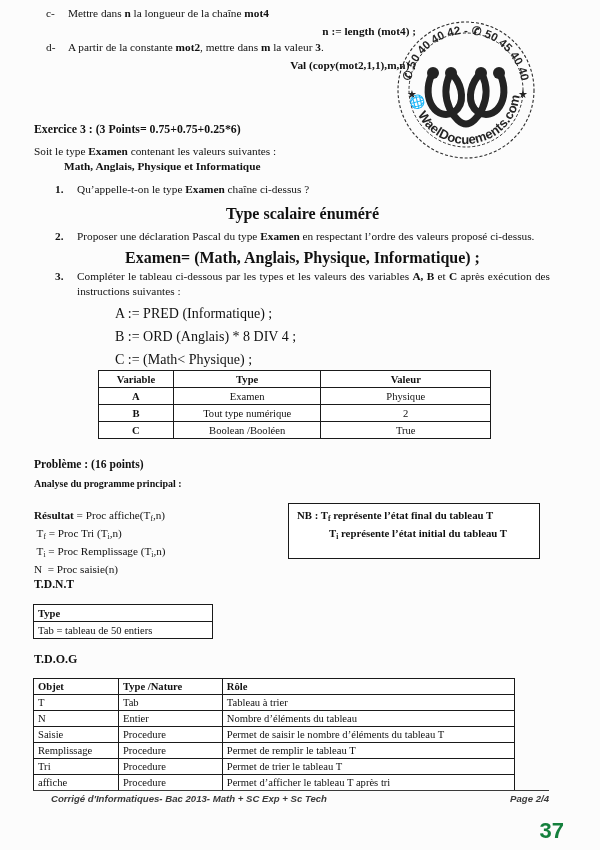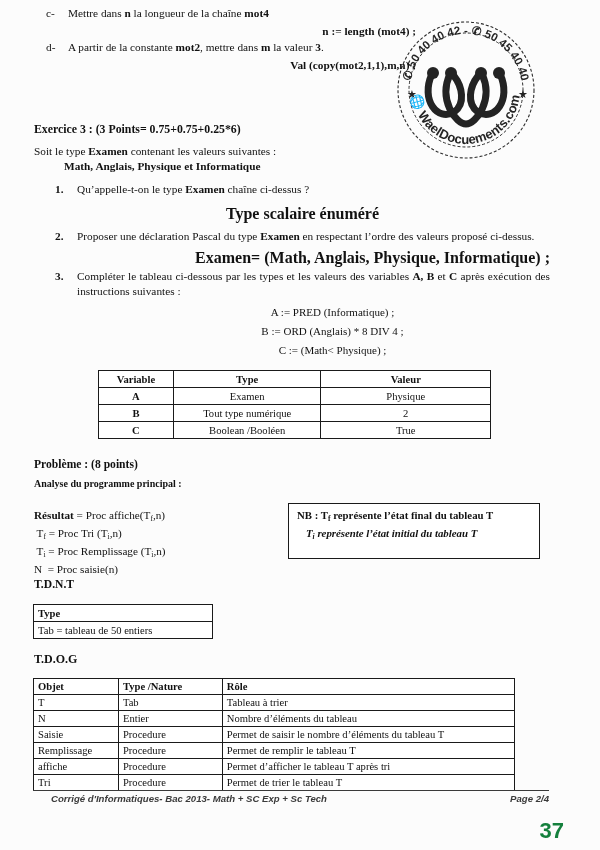--- a/index.html
+++ b/index.html
@@ -50,23 +50,23 @@
   
   #ex3-title { left: 34px; top: 122px; font-size: 11.8px; }
   #ex3-intro { left: 34px; top: 144px; width: 330px; font-size: 11.3px; line-height: 15px; }
   #ex3-intro .l2 { margin-left: 30px; }
 
   #ol3 { left: 55px; top: 182px; width: 495px; }
   .oli { display: flex; margin-bottom: 5px; font-size: 11.3px; line-height: 15px; }
   .onum { width: 22px; flex: none; font-weight: bold; }
   .obody { flex: 1; }
   .answer-c { text-align: center; font-weight: bold; margin: 8px 0 6px 0; }
-  .answer-r { text-align: right; font-weight: bold; margin: 4px 0 2px 0; }
-
-  .instr { margin: 7px 0 0 60px; font-size: 11px; text-align: center; }
+  .answer-r { text-align: center; font-weight: bold; margin: 4px 0 2px 0; }
+
+  .instr { margin: 7px 0 0 60px; font-size: 14px; }
 
   
   #t1 {
     position: absolute;
     left: 98px; top: 370px;
     width: 393px;
     border-collapse: collapse;
     font-size: 10.6px;
     background: #fff;
   }
@@ -96,21 +96,21 @@
     left: 288px; top: 503px;
     width: 252px; height: 56px;
     border: 1.5px solid #1a1a1a;
     background: #fff;
     font-size: 10.8px;
     line-height: 14px;
     padding: 4px 6px 0 8px;
     box-sizing: border-box;
     font-weight: bold;
   }
-  #nb-box .l2 { margin-left: 9px; font-style: italic; }
+  #nb-box .l2 { margin-left: 32px; }
 
   
   #tdnt-title { left: 34px; top: 578px; font-size: 11.6px; }
   #t2 {
     position: absolute;
     left: 33px; top: 604px;
     width: 180px;
     border-collapse: collapse;
     font-size: 10.6px;
     background: #fff;
@@ -281,21 +281,21 @@
         <td class="nb">2</td>
       </tr>
       <tr>
         <td class="v">C</td>
         <td class="nb">Boolean /Booléen</td>
         <td class="nb">True</td>
       </tr>
     </tbody>
   </table>
 
-  <div class="blk b" id="prob">Problème : (8 points)</div>
+  <div class="blk b" id="prob">Problème : (16 points)</div>
   <div class="blk b" id="analyse">Analyse du programme principal :</div>
 
   <div class="blk" id="algo">
     <div class="ln"><span class="b">Résultat</span><span> = Proc affiche(T</span><sub>f</sub><span>,n)</span></div>
     <div class="ln"> <span>T</span><sub>f</sub><span> = Proc Tri (T</span><sub>i</sub><span>,n)</span></div>
     <div class="ln"> <span>T</span><sub>i</sub><span> = Proc Remplissage (T</span><sub>i</sub><span>,n)</span></div>
     <div class="ln">N  = Proc saisie(n)</div>
   </div>
 
   <div id="nb-box">
@@ -344,28 +344,28 @@
         <td>Saisie</td>
         <td>Procedure</td>
         <td>Permet de saisir le nombre d’éléments du tableau T</td>
       </tr>
       <tr>
         <td>Remplissage</td>
         <td>Procedure</td>
         <td>Permet de remplir le tableau T</td>
       </tr>
       <tr>
+        <td>Tri</td>
+        <td>Procedure</td>
+        <td>Permet de trier le tableau T</td>
+      </tr>
+      <tr>
         <td>affiche</td>
         <td>Procedure</td>
         <td>Permet d’afficher le tableau T après tri</td>
-      </tr>
-      <tr>
-        <td>Tri</td>
-        <td>Procedure</td>
-        <td>Permet de trier le tableau T</td>
       </tr>
     </tbody>
   </table>
 
   <div id="foot-rule"></div>
   <div id="footer">
     <div class="left">Corrigé d'Informatiques- Bac 2013- Math + SC Exp + Sc Tech</div>
     <div>Page 2/4</div>
   </div>
   <div id="page-no">37</div>

